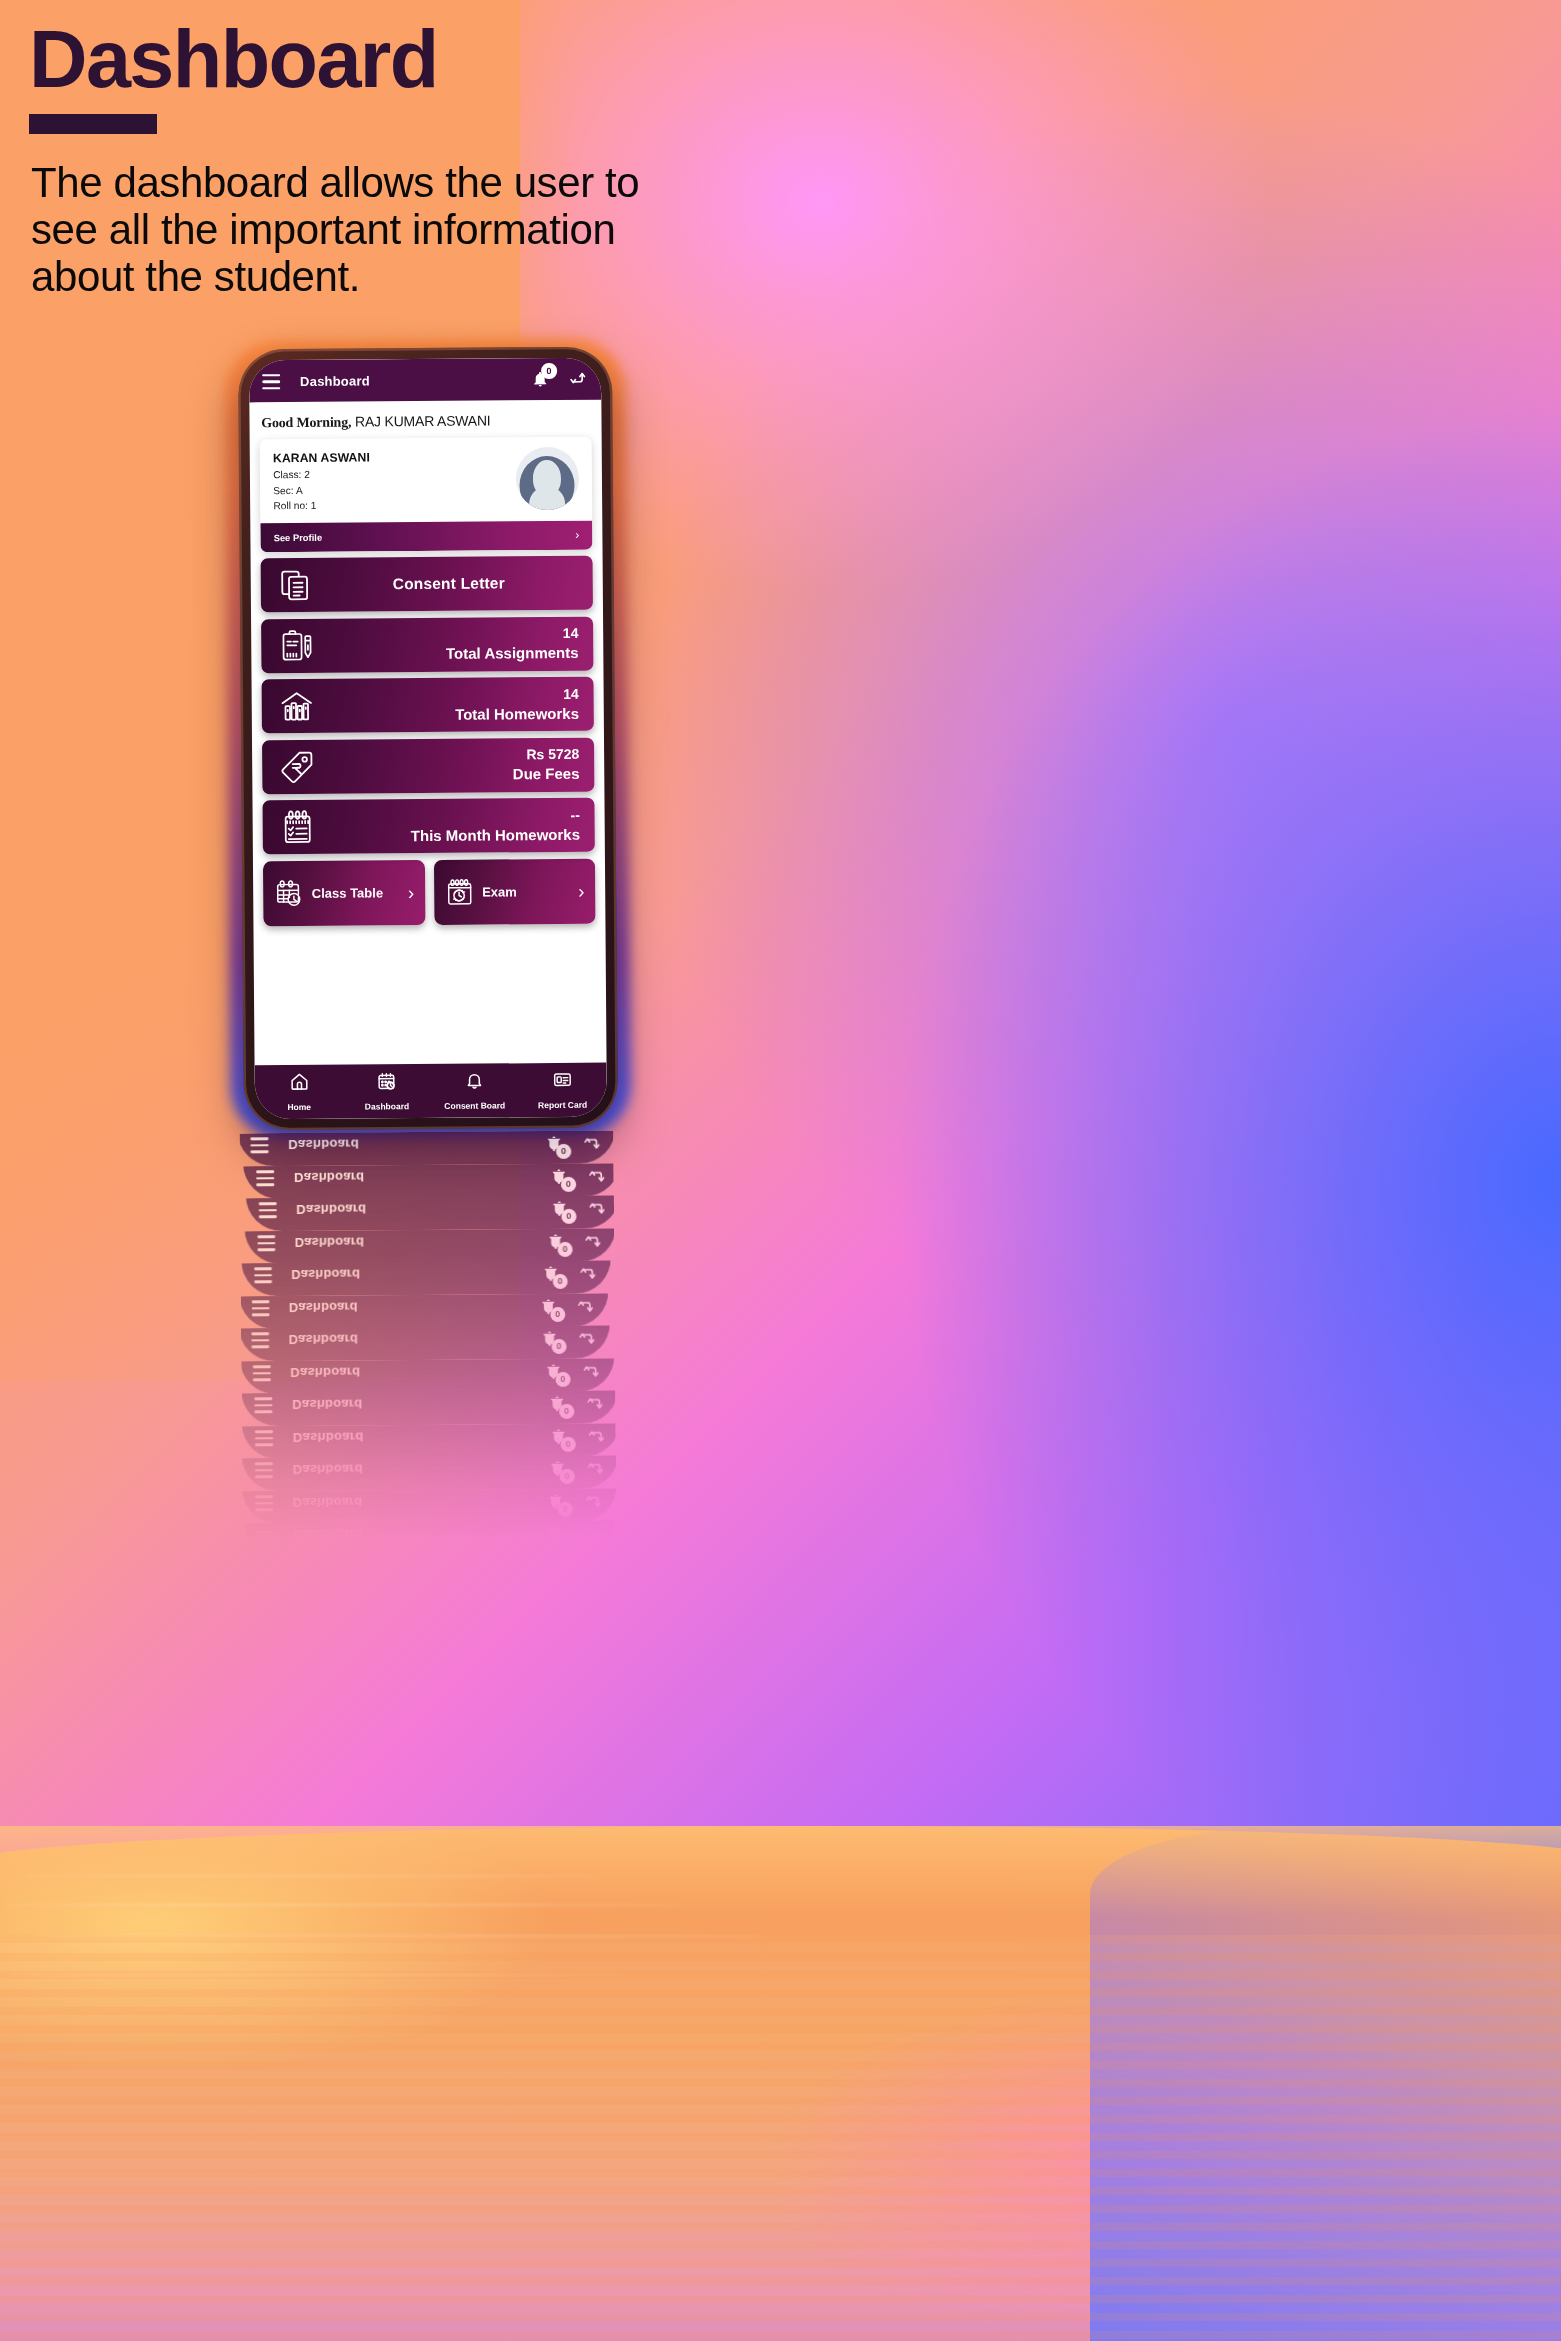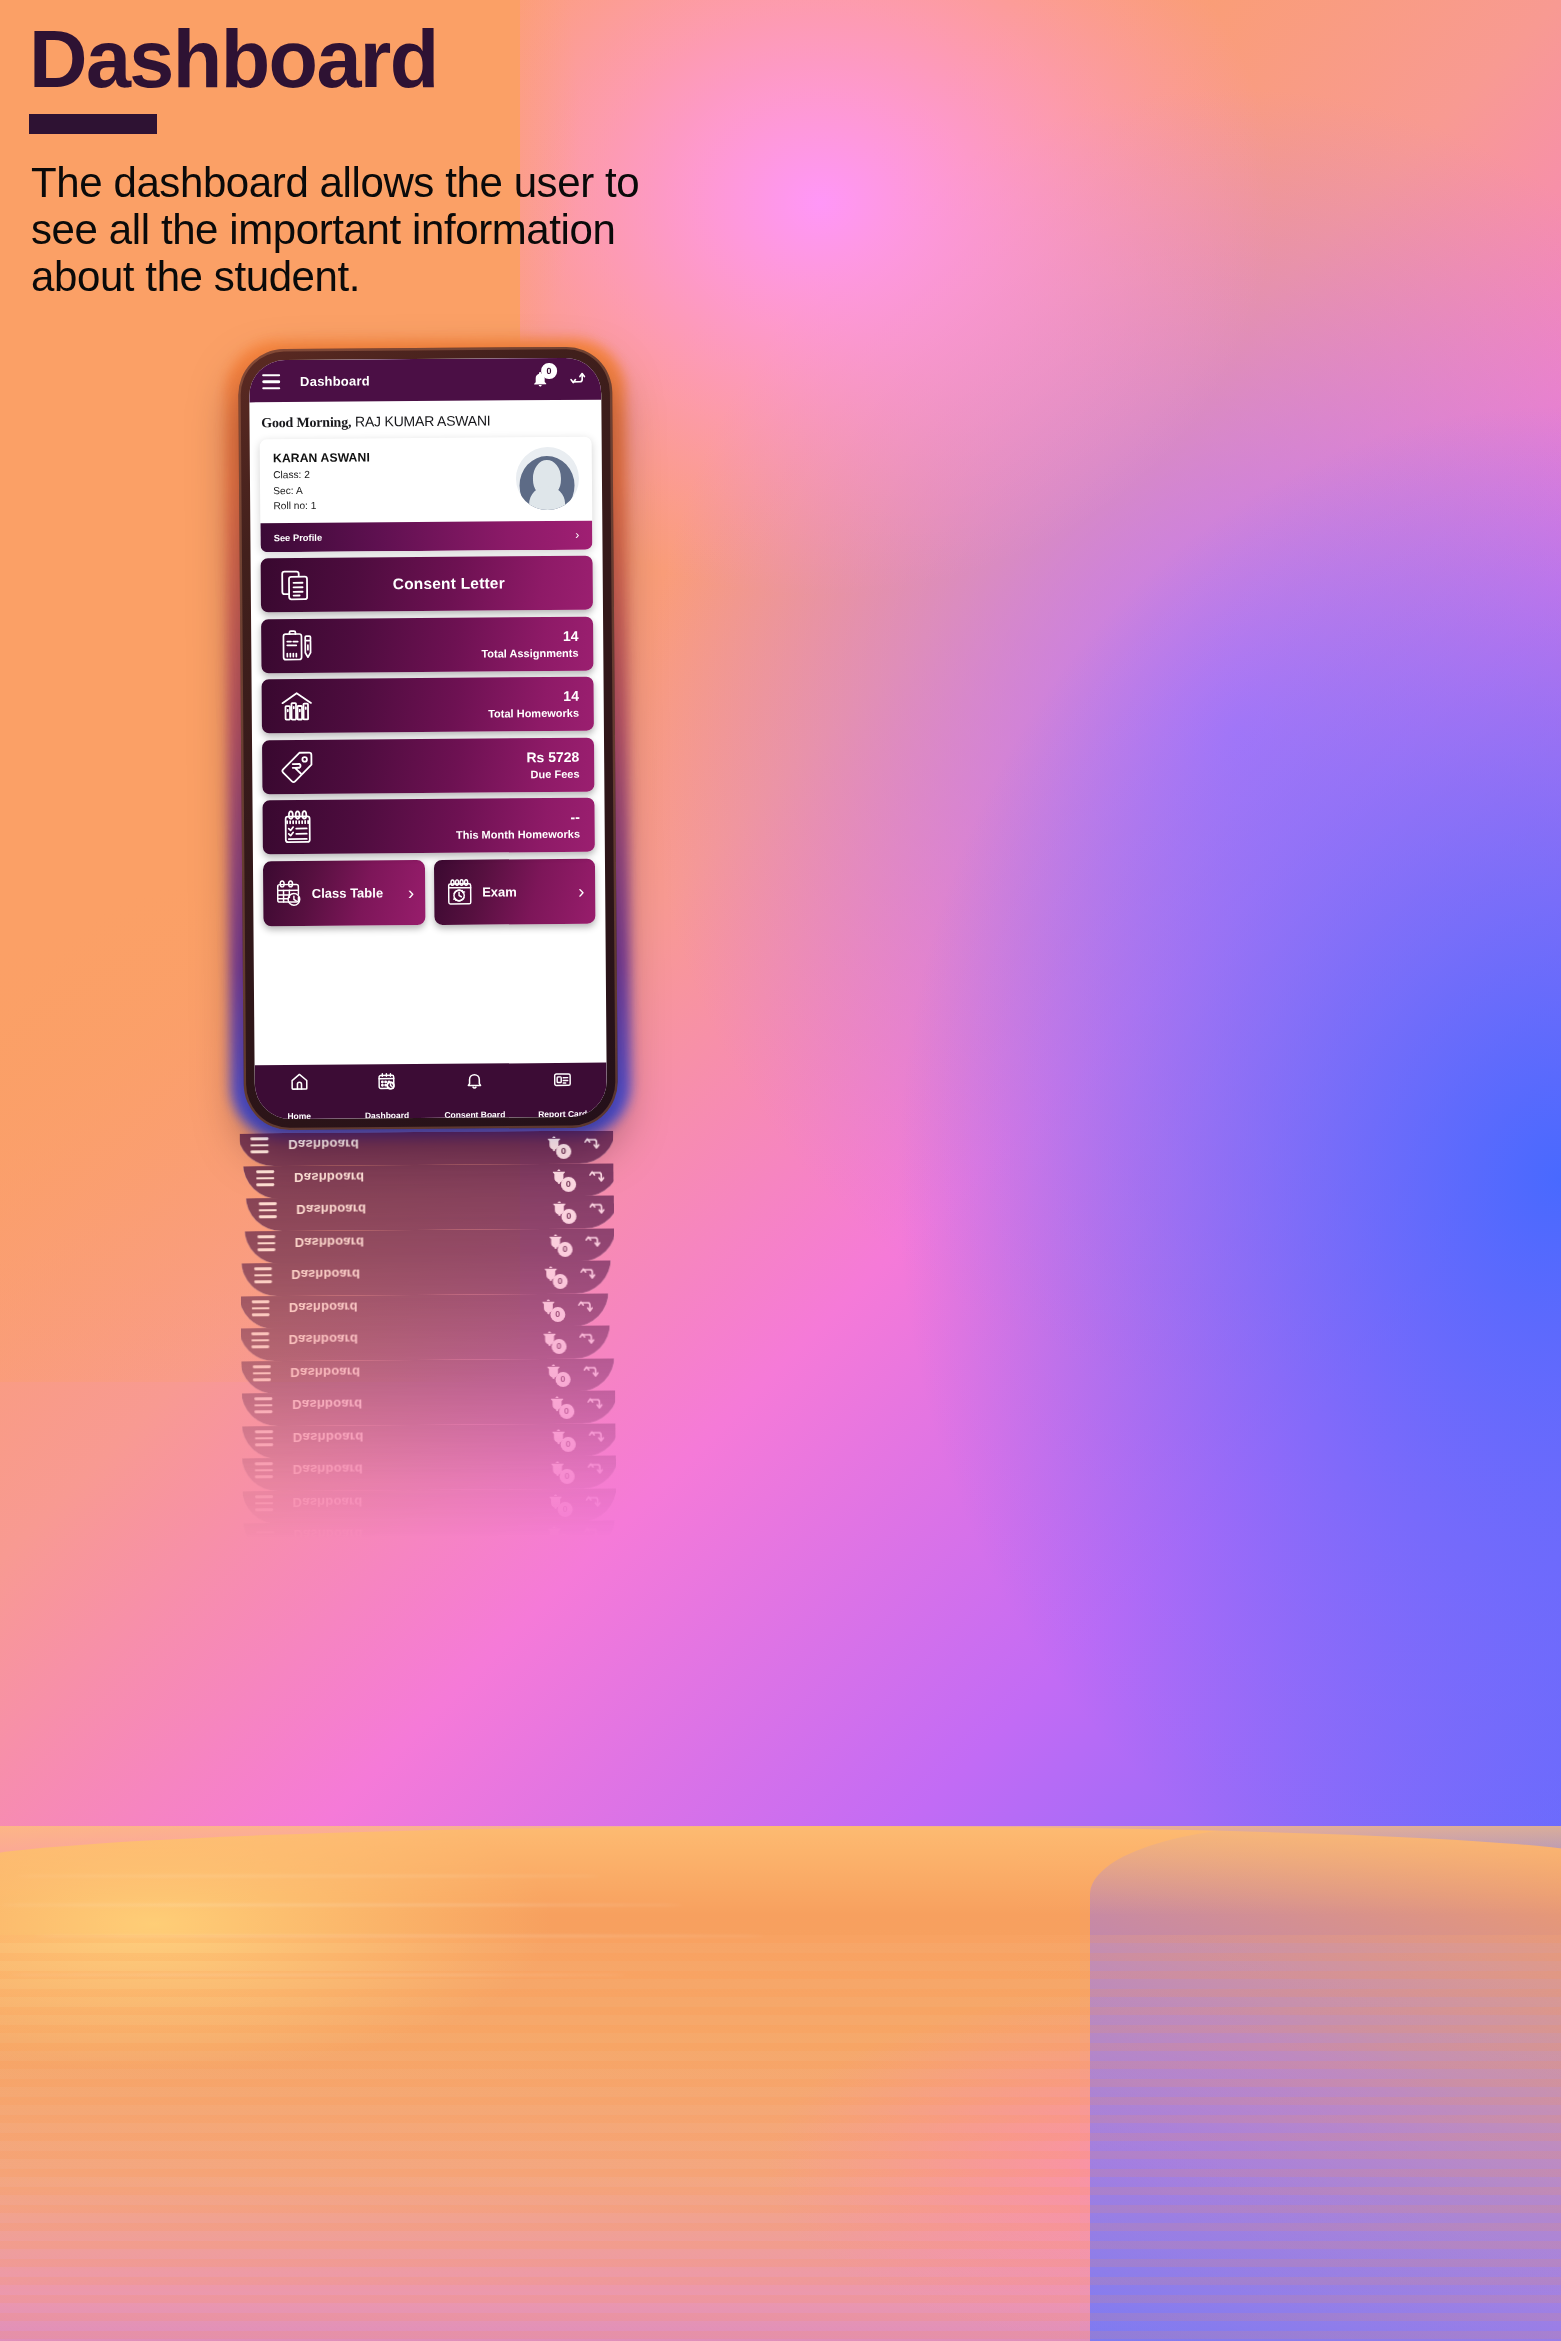--- a/index.html
+++ b/index.html
@@ -153,21 +153,21 @@
     box-shadow:0 3.3px 7.3px rgba(0,0,0,.3);
     padding:0 13px;cursor:pointer;position:relative;overflow:hidden;
   }
   .tile-ico{width:44px;flex:none;display:flex;align-items:center;justify-content:center;}
   .tile-ico svg{width:36px;height:36px;}
   .tile-center{
     flex:1;text-align:center;color:#fff;font-size:15.5px;font-weight:700;letter-spacing:0.2px;
   }
   .tile-right{margin-left:auto;text-align:right;color:#fff;padding-right:1.6px;}
   .tile-val{font-size:14px;font-weight:700;line-height:1.1;}
-  .tile-lbl{font-size:11px;font-weight:700;margin-top:2.4px;}
+  .tile-lbl{font-size:15px;font-weight:700;margin-top:2.4px;}
 
   
   .duo{padding:7.3px 9.8px 0 9.8px;display:flex;gap:9px;}
   .duo-btn{
     flex:1;height:65px;border-radius:8.1px;display:flex;align-items:center;
     background:linear-gradient(105deg,#3a0930 0%,#571040 30%,#7d1659 62%,#981d6c 100%);
     box-shadow:0 3.3px 7.3px rgba(0,0,0,.3);padding:0 7.3px;cursor:pointer;
   }
   .duo-ico{width:37px;flex:none;display:flex;align-items:center;justify-content:center;}
   .duo-ico svg{width:31px;height:31px;}
@@ -176,21 +176,21 @@
     padding-left:4.1px;
   }
   .duo-chev{color:#fff;font-size:18.7px;font-weight:300;padding-right:3.3px;}
 
   
   .bnav{
     position:absolute;left:0;right:0;bottom:0;height:54px;
     background:#3c0c35;display:flex;align-items:flex-start;padding-top:7.3px;
   }
   .bnav-item{
-    flex:1;display:flex;flex-direction:column;align-items:center;gap:20px;cursor:pointer;
+    flex:1;display:flex;flex-direction:column;align-items:center;gap:11px;cursor:pointer;
   }
   .bnav-item svg{width:19.5px;height:19.5px;}
   .bnav-lbl{font-size:8.5px;color:#fff;font-weight:600;white-space:nowrap;}
 
   
   .reflect-wrap{
     position:absolute;left:241px;top:1132px;width:374px;height:407px;
     overflow:hidden;transform:rotate(-0.45deg);
     -webkit-mask-image:linear-gradient(180deg,rgba(0,0,0,.92) 0%,rgba(0,0,0,.72) 30%,rgba(0,0,0,.45) 58%,rgba(0,0,0,.12) 85%,rgba(0,0,0,0) 100%);
     mask-image:linear-gradient(180deg,rgba(0,0,0,.92) 0%,rgba(0,0,0,.72) 30%,rgba(0,0,0,.45) 58%,rgba(0,0,0,.12) 85%,rgba(0,0,0,0) 100%);

